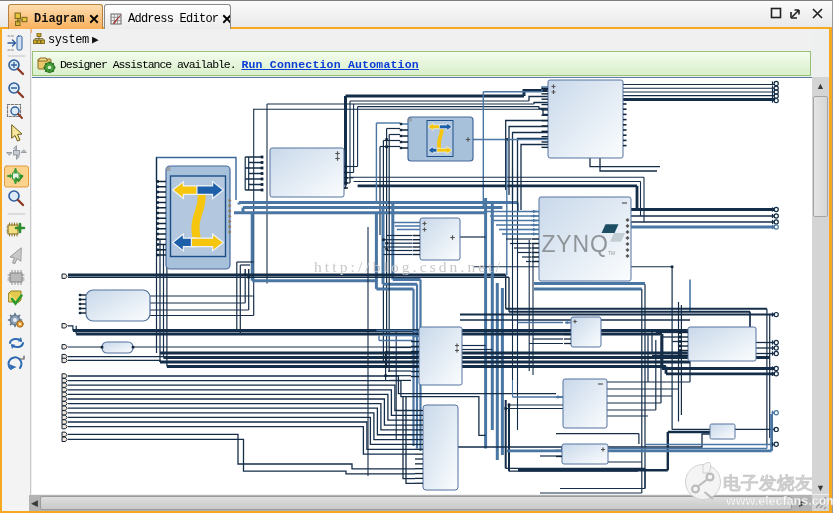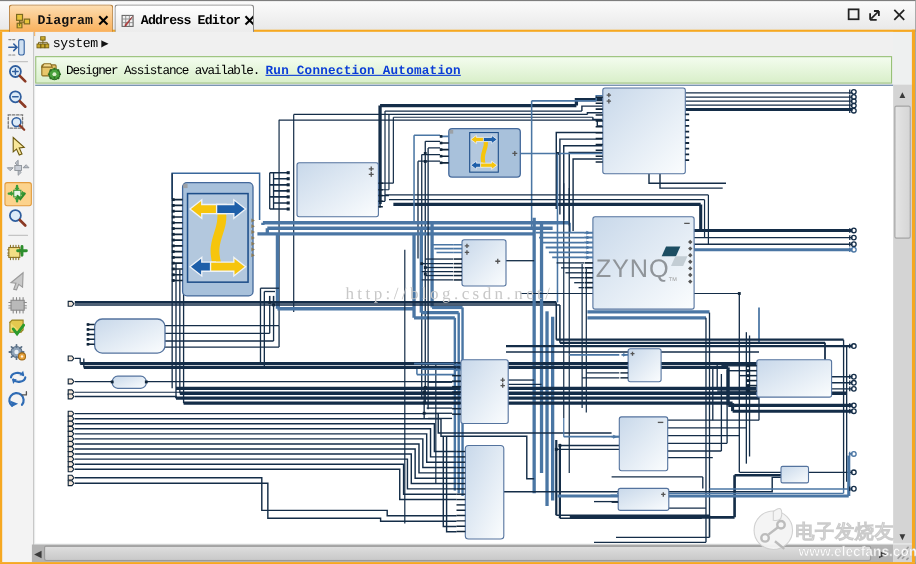--- a/index.html
+++ b/index.html
@@ -5,21 +5,21 @@
   font-family:"Liberation Mono", monospace; background:#eef0f0; }
 .abs { position:absolute; }
 
 #tabstrip { left:0; top:0; width:833px; height:27px;
   background:linear-gradient(#fbfbfb,#e9e9e9); border-top:1px solid #7e7e7e; }
 #orangebar { left:0; top:27px; width:833px; height:2px; background:#f6a821; }
 .tab { position:absolute; top:4px; height:29px; border:1px solid #8a8a8a; border-bottom:none;
   border-radius:3px 3px 0 0; display:flex; align-items:center; padding:0 5px; overflow:hidden; }
 #tab1 { left:8px; width:95px; background:linear-gradient(#fdddb0,#f9a94d); border-color:#b8813d; }
 #tab2 { left:104px; width:127px; background:linear-gradient(#ffffff,#e8e8e8); }
-.tabtxt { font-size:12px; color:#000; white-space:nowrap;font-weight:bold; }
+.tabtxt { font-size:12px; color:#000; white-space:nowrap; }
 .tx { font-size:12px; font-weight:bold; color:#111; }
 
 #ltool { left:0; top:29px; width:31px; height:482px; background:#f3f3f3;
   border-left:2px solid #f6a821; border-right:1px solid #c8c8c8; }
 
 #sysrow { left:32px; top:29px; width:780px; height:22px; background:#f0f0f0; }
 
 #banner { left:32px; top:51px; width:779px; height:25px;
   background:linear-gradient(#f3fcee,#d9efca); border:1px solid #98c177;text-decoration:underline; }
 #banner .msg { position:absolute; left:27px; top:6px; font-size:11.5px; letter-spacing:-1.05px; color:#000; }

